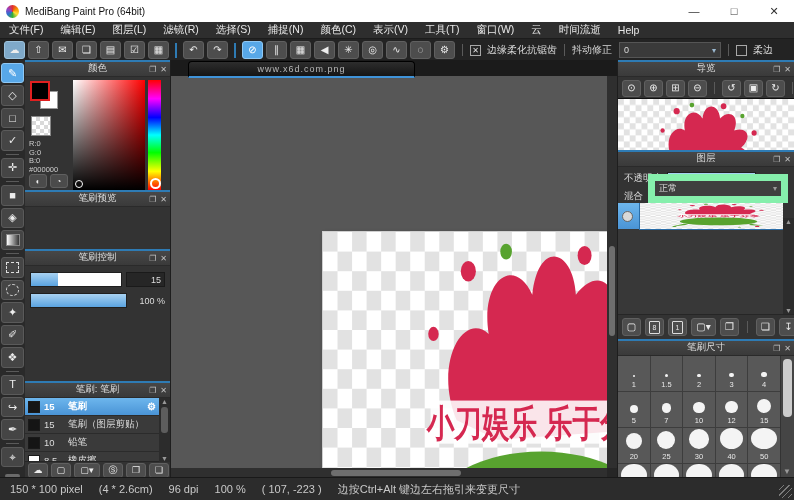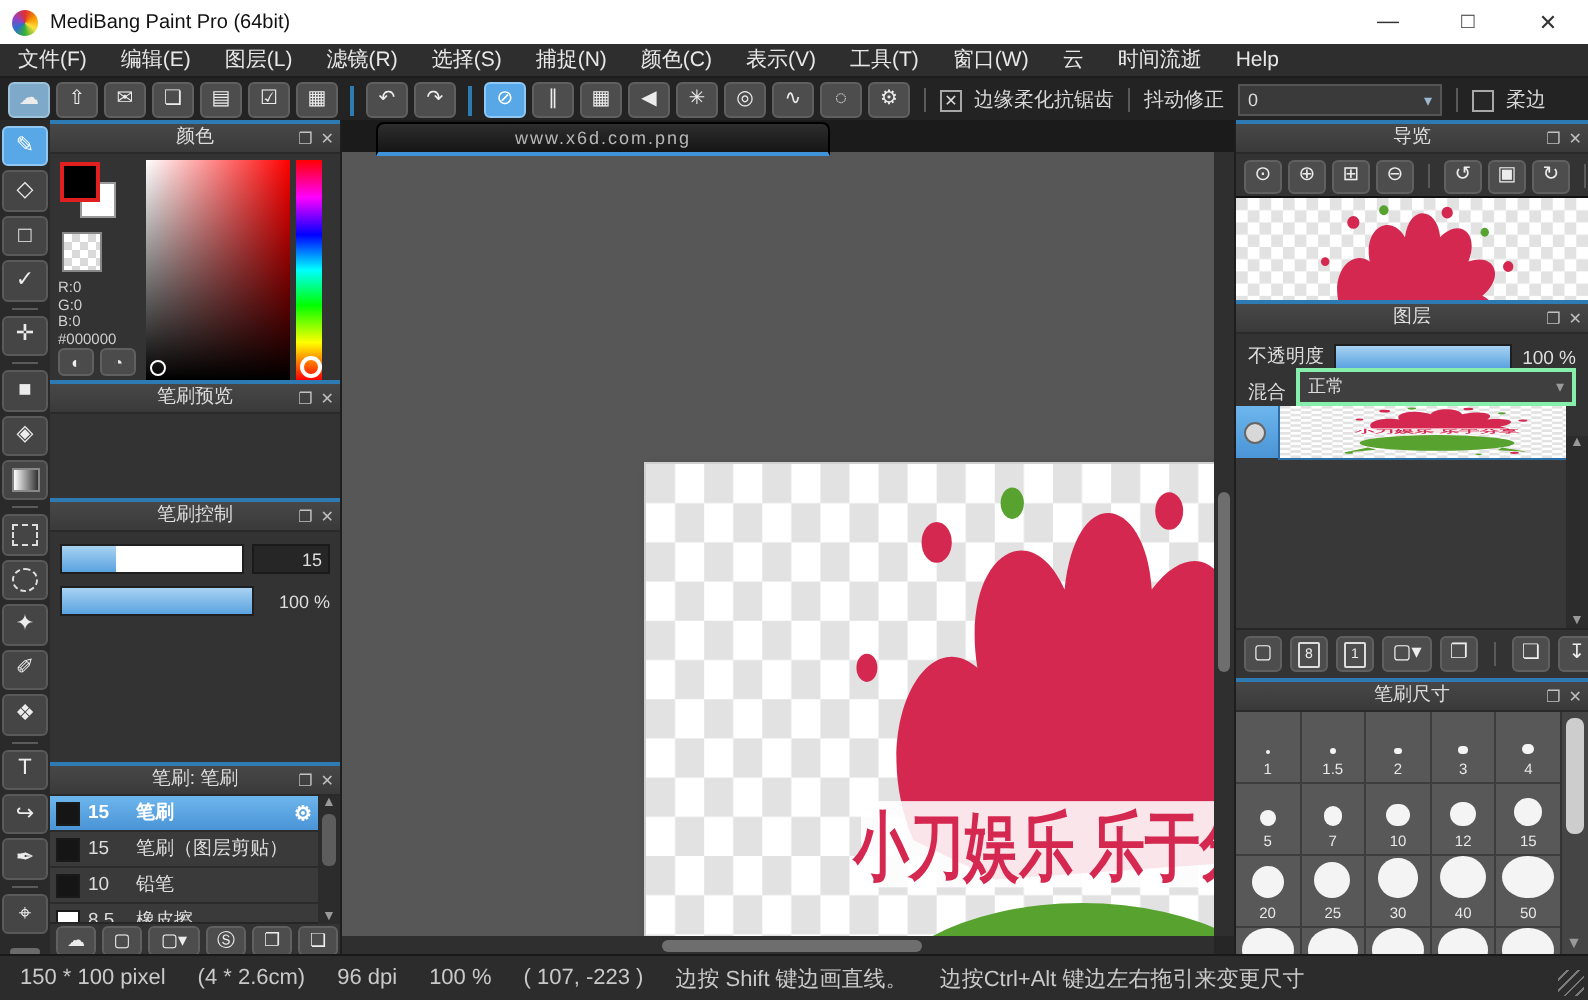--- a/index.html
+++ b/index.html
@@ -112,21 +112,21 @@
   .cv-corner{position:absolute;right:0;bottom:0;width:10px;height:10px;background:#262626}
   
   .nav-toolbar{height:22px;display:flex;align-items:center;gap:3px;padding:0 4px;flex:none}
   .nav-toolbar .tbtn{width:17px;height:15px}
   .nav-thumb-area{flex:1;background:#2b2b2b;display:flex;align-items:center;justify-content:center}
   .nav-thumb{width:72px;height:40px;background:#fff;box-shadow:0 0 0 1px #111}
   
   .ly-row{display:flex;align-items:flex-end;gap:5px;padding:0 6px;font-size:9.5px;color:#ddd;flex:none}
   .ly-row.op{height:18px}
   .ly-opacity-track{flex:1;height:11px;border:1px solid #1f1f1f;background:linear-gradient(#a8d2f2,#5aa3e0)}
-  .ly-select{flex:1;height:15px;background:#3f3f3f;border:2px solid #86efac;display:flex;align-items:center;
+  .ly-select{flex:1;height:15px;background:#3f3f3f;border:7px solid #86efac;display:flex;align-items:center;
              padding:0 4px;font-size:9px}
   .ly-select .arrow{margin-left:auto;color:#9a9a9a;font-size:8px}
   .ly-checks{height:16px;display:flex;align-items:center;gap:8px;padding:0 6px;font-size:8.5px;color:#cfcfcf;flex:none}
   .ly-checks .dim{color:#7d7d7d}
   .ly-list{flex:1;position:relative;margin-right:11px;overflow:hidden;background:#383838}
   .layer-row{height:26px;background:linear-gradient(#6db6ed,#4a94d6);display:flex;align-items:center;gap:6px;padding:0 4px}
   .vis-dot{width:9px;height:9px;border-radius:50%;background:#d8d8d8;border:1px solid #666;flex:none}
   .ly-thumb{width:36px;height:22px;background:#fff;border:1px solid #2a6da8;flex:none}
   .ly-iconbar{height:24px;flex:none;display:flex;align-items:center;gap:4px;padding:0 4px;border-top:1px solid #262626}
   .ly-iconbar .tbtn{width:17px;height:16px}
@@ -733,16 +733,15 @@
     </div>
   </div>
 </div>
 
 <div class="statusbar">
   <span>150 * 100 pixel</span>
   <span>(4 * 2.6cm)</span>
   <span>96 dpi</span>
   <span>100 %</span>
   <span>( 107, -223 )</span>
-  <span>边按 Shift 键边画直线。</span>
   <span>边按Ctrl+Alt 键边左右拖引来变更尺寸</span>
   <div class="resize-grip"></div>
 </div>
 
 </body></html>

